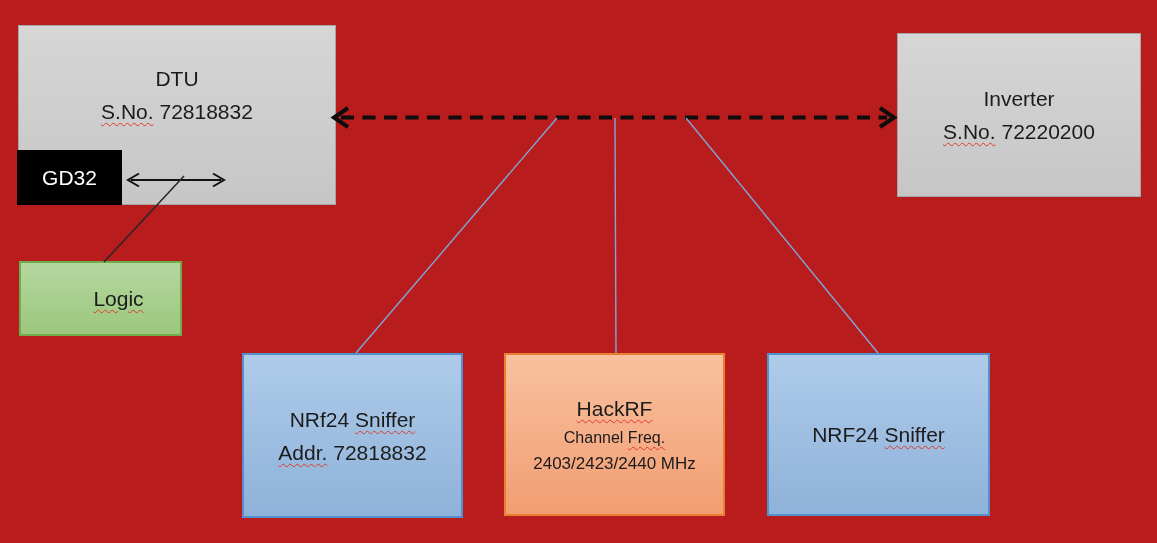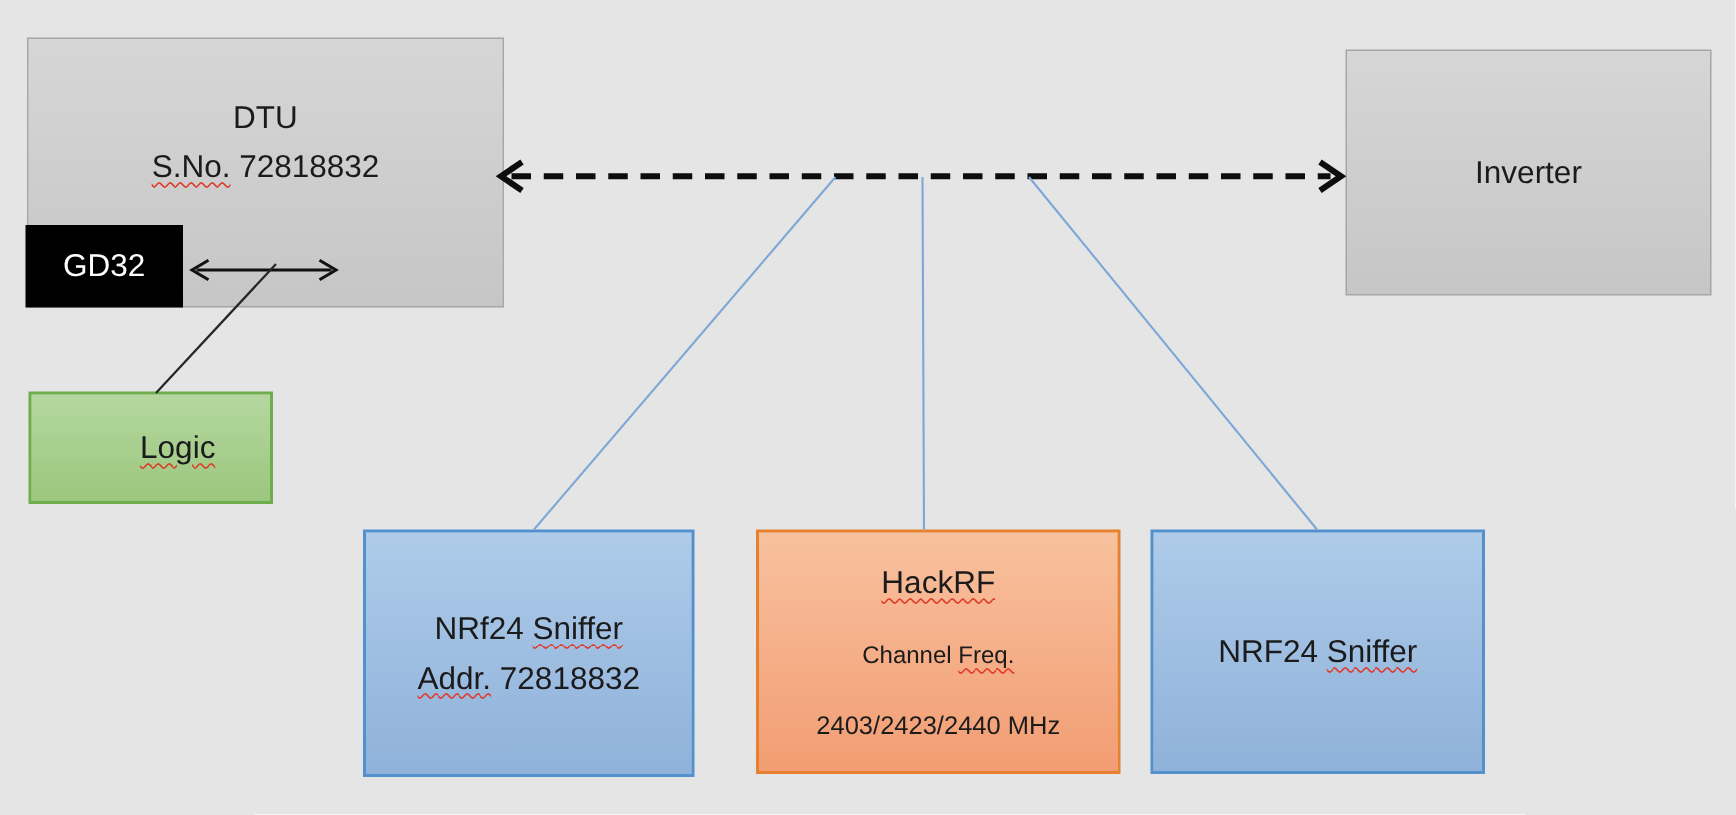--- a/index.html
+++ b/index.html
@@ -1,17 +1,17 @@
 <!DOCTYPE html>
 <html style="--gray-fill-top: #d6d6d6; --gray-fill-bottom: #c6c6c6; --gray-border: #a6a6a6; --black-fill: #000000; --chip-text: #ffffff; --green-fill-top: #b4d79f; --green-fill-bottom: #9cc77e; --green-border: #6fad4c; --blue-fill-top: #aecbe9; --blue-fill-bottom: #8fb2da; --blue-border: #5290ce; --orange-fill-top: #f8c19e; --orange-fill-bottom: #f29d73; --orange-border: #e8812f; --connector-blue: #7da7d8; --connector-black: #1f1f1f; --squiggle-red: #e03a2a;"><head>
 <meta charset="utf-8">
 <style>
   html,body{margin:0;padding:0;background:#fff;}
   body{font-family:"Liberation Sans",sans-serif;color:#1b1b1b;}
-  .canvas{position:relative;width:1157px;height:543px;background:#e5e5e5;overflow:hidden;}
+  .canvas{position:relative;width:1157px;height:543px;background:#b91c1c;overflow:hidden;}
 
   .box{position:absolute;box-sizing:border-box;display:flex;flex-direction:column;
        align-items:center;justify-content:center;text-align:center;}
   .line{display:block;white-space:nowrap;}
 
   .gray-box{background:linear-gradient(to bottom,var(--gray-fill-top),var(--gray-fill-bottom));
             border:1.5px solid var(--gray-border);}
   .chip{position:absolute;box-sizing:border-box;background:var(--black-fill);
         display:flex;align-items:center;justify-content:center;
         color:var(--chip-text);font-size:21px;text-align:right;}
@@ -29,40 +29,41 @@
   .sq{text-decoration-line:underline;text-decoration-style:wavy;
       text-decoration-color:var(--squiggle-red);text-decoration-thickness:1px;
       text-underline-offset:3px;}
 
   #dtu-box{left:18px;top:25px;width:318px;height:180px;padding-bottom:40px;}
   #gd32-chip{left:17px;top:150px;width:105px;height:55px;}
   #nrf-chip{left:230px;top:150px;width:106px;height:55px;}
   #inverter-box{left:897px;top:33px;width:244px;height:164px;}
   #logic-box{left:19px;top:261px;width:163px;height:75px;padding-left:36px;}
   #sniffer-left-box{left:242px;top:353px;width:221px;height:165px;}
-  #hackrf-box{left:504px;top:353px;width:243px;height:163px;gap:20px;}
+  #hackrf-box{left:504px;top:353px;width:221px;height:163px;}
   #sniffer-right-box{left:767px;top:353px;width:223px;height:163px;}
 
   #connectors{position:absolute;left:0;top:0;width:1157px;height:543px;pointer-events:none;}
 </style>
 </head>
 <body>
 
 <div class="canvas">
 
   <div id="dtu-box" class="box gray-box">
     <div class="line t-main">DTU</div>
     <div class="line t-main"><span class="sq">S.No.</span> <span>72818832</span></div>
   </div>
   <div id="gd32-chip" class="chip">
     <span>GD32</span>
   </div>
 
   <div id="inverter-box" class="box gray-box">
     <div class="line t-main">Inverter</div>
+    <div class="line t-main"><span class="sq">S.No.</span> <span>72220200</span></div>
   </div>
 
   <div id="logic-box" class="box green-box">
     <div class="line t-main"><span class="sq">Logic</span></div>
   </div>
 
   <div id="sniffer-left-box" class="box blue-box">
     <div class="line t-main"><span>NRf24</span> <span class="sq">Sniffer</span></div>
     <div class="line t-main"><span class="sq">Addr.</span> <span>72818832</span></div>
   </div>

